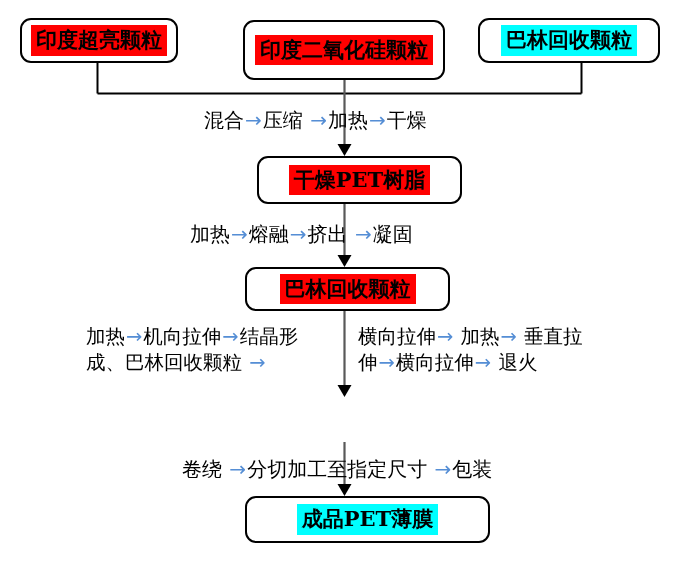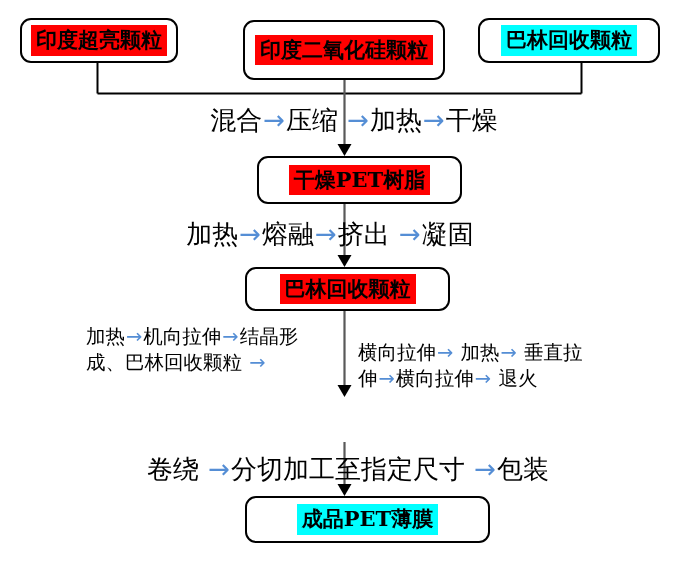--- a/index.html
+++ b/index.html
@@ -17,22 +17,22 @@
     border:2.2px solid var(--ink);border-radius:11px;background:#ffffff;
     display:flex;align-items:center;justify-content:center;
   }
   .hl{
     font-size:21px;line-height:1.25;color:var(--ink);
     padding:2px 5px;white-space:pre;font-weight:bold;
   }
   .hl-red{background:var(--red);}
   .hl-cyan{background:var(--cyan);}
   .flow-text{
-    position:absolute;z-index:2;display:flex;align-items:center;justify-content:center;
-    font-size:26px;color:var(--ink);
+    position:absolute;z-index:2;display:flex;align-items:center;justify-content:flex-start;
+    font-size:20px;color:var(--ink);
   }
   .seg-text{white-space:pre;}
   .seg-arrow{white-space:pre;color:var(--arrow);font-family:"DejaVu Sans",sans-serif;padding:0 1px;}
   .note-line{display:flex;align-items:center;line-height:26px;font-size:19.5px;}
 </style>
 </head>
 <body>
 
 <div class="canvas">
 
@@ -97,21 +97,21 @@
         <span class="seg-text">机向拉伸</span>
         <span class="seg-arrow">→</span>
         <span class="seg-text">结晶形</span>
       </div>
     <div class="note-line">
         <span class="seg-text">成、巴林回收颗粒 </span>
         <span class="seg-arrow">→</span>
       </div>
   </div>
 
-  <div style="position:absolute;left:358px;top:340px;width:292px;z-index:2">
+  <div style="position:absolute;left:358px;top:324px;width:292px;z-index:2">
     <div class="note-line">
         <span class="seg-text">横向拉伸</span>
         <span class="seg-arrow">→</span>
         <span class="seg-text"> 加热</span>
         <span class="seg-arrow">→</span>
         <span class="seg-text"> 垂直拉</span>
       </div>
     <div class="note-line">
         <span class="seg-text">伸</span>
         <span class="seg-arrow">→</span>

